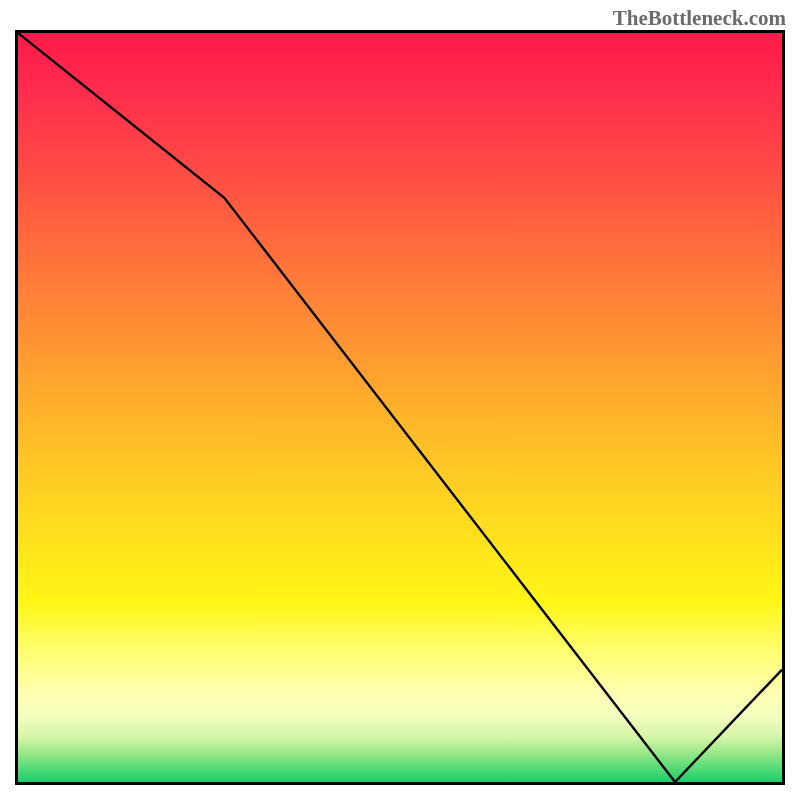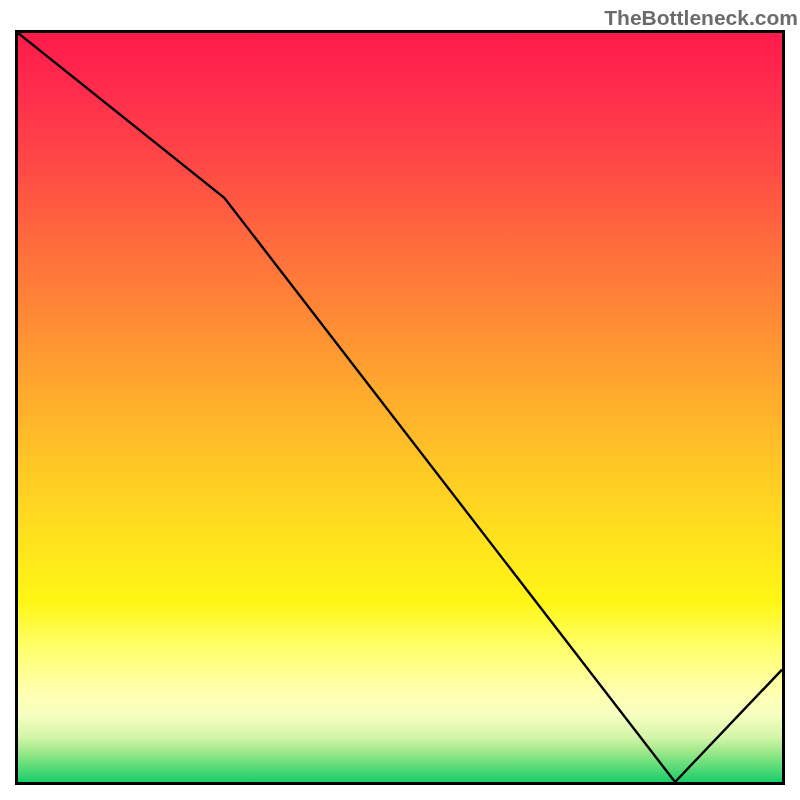--- a/index.html
+++ b/index.html
@@ -42,22 +42,22 @@
   }
   .line-svg {
     position: absolute;
     inset: 0;
     width: 100%;
     height: 100%;
   }
   .watermark {
     position: absolute;
     top: 6px;
-    right: 2px;
-    font-family: Liberation Sans, sans-serif;
+    right: 14px;
+    font-family: Liberation Serif, serif;
     font-size: 21px;
     font-weight: bold;
     color: #6b6b6b;
   }
   .small-label {
     position: absolute;
     font-family: Arial, Helvetica, sans-serif;
     font-size: 10px;
     font-weight: bold;
     color: #c93b2a;

